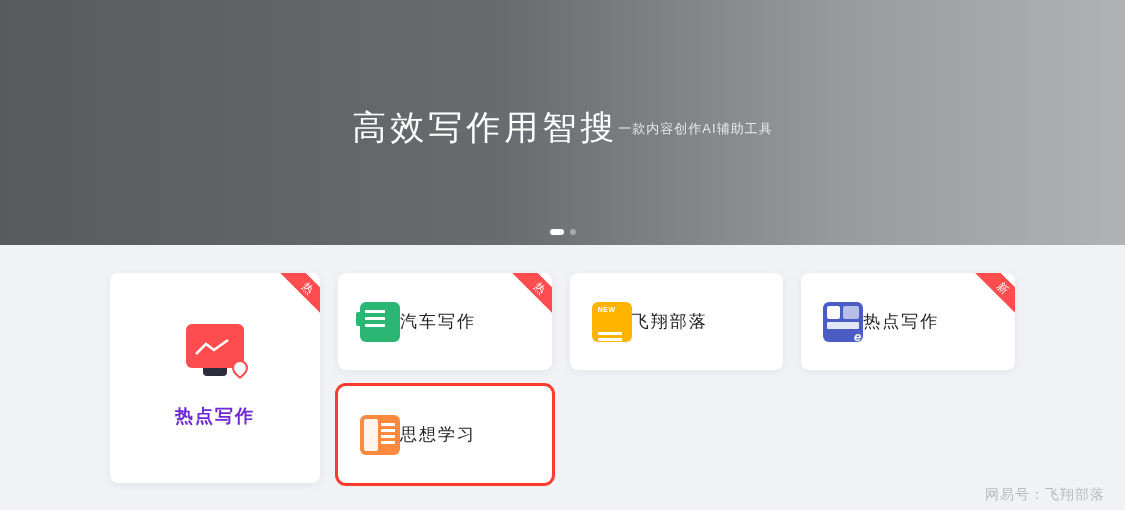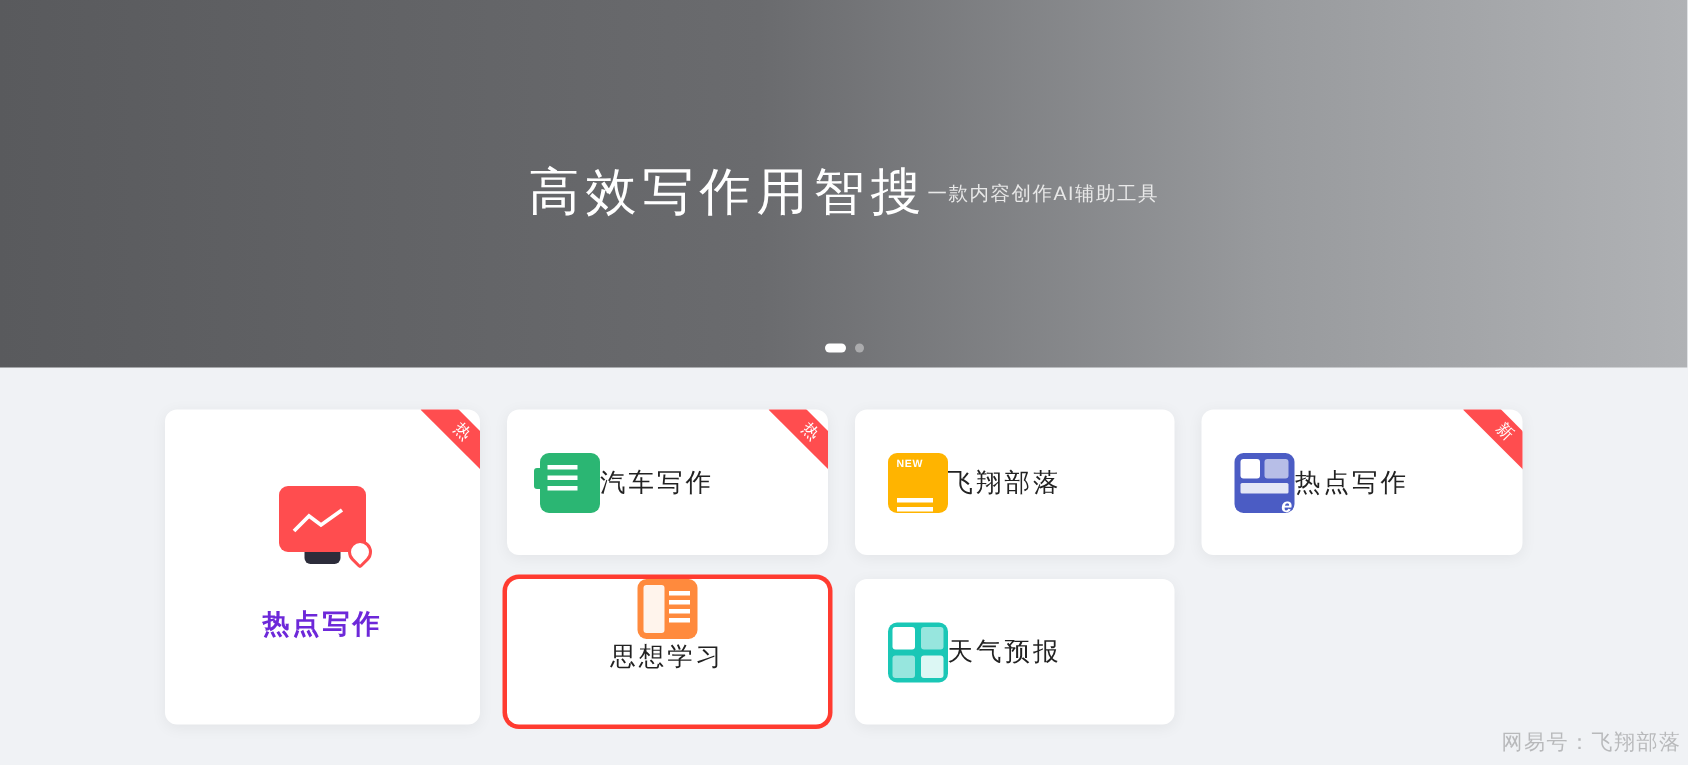--- a/index.html
+++ b/index.html
@@ -14,21 +14,21 @@
 .content { padding: 28px 110px 0; display: flex; gap: 18px; }
 .big-card { width: 210px; height: 210px; background: #fff; border-radius: 8px; box-shadow: 0 2px 10px rgba(0,0,0,.06); position: relative; display: flex; flex-direction: column; align-items: center; justify-content: center; overflow: hidden; cursor: pointer; }
 .big-card .icon-wrap { width: 70px; height: 58px; position: relative; margin-bottom: 22px; margin-top: -4px; }
 .big-card .icon-screen { width: 58px; height: 44px; background: #FF4D4F; border-radius: 6px; position: absolute; left: 6px; top: 0; }
 .big-card .icon-stand { width: 24px; height: 8px; background: #2c2c3a; position: absolute; left: 23px; top: 44px; border-radius: 0 0 4px 4px; }
 .big-card .icon-line { position: absolute; left: 14px; top: 14px; }
 .big-card .flame { width: 16px; height: 16px; background: #fff; position: absolute; right: 2px; bottom: 6px; border-radius: 50% 50% 50% 2px; transform: rotate(-45deg); border: 2px solid #FF4D4F; }
 .big-card .label { font-size: 18px; font-weight: 700; color: #6d28d9; letter-spacing: 2px; text-align: center; }
 .grid { flex: 1; display: grid; grid-template-columns: repeat(3, 1fr); gap: 16px 18px; }
 .card { height: 97px; background: #fff; border-radius: 8px; box-shadow: 0 2px 10px rgba(0,0,0,.06); display: flex; align-items: center; padding: 0 22px; position: relative; overflow: hidden; cursor: pointer; }
-.card.highlighted { box-shadow: 0 0 0 3px #FF3B30; flex-direction: column; }
+.card.highlighted { box-shadow: 0 0 0 3px #FF3B30; }
 .card .cicon { width: 40px; height: 40px; border-radius: 6px; flex-shrink: 0; position: relative; }
 .card .clabel { font-size: 17px; font-weight: 400; color: #222; letter-spacing: 2px; }
 .ribbon { position: absolute; top: 6px; right: -18px; width: 60px; height: 18px; background: #FF4D4F; transform: rotate(45deg); color: #fff; font-size: 11px; text-align: center; line-height: 18px; }
 .ic-car { background: #2BB673; }
 .ic-car::before { content: ""; position: absolute; left: 5px; top: 8px; width: 20px; height: 3px; background: #fff; box-shadow: 0 7px 0 #fff, 0 14px 0 #fff; }
 .ic-car::after { content: ""; position: absolute; left: -4px; top: 10px; width: 8px; height: 14px; background: #2BB673; border-radius: 2px 0 0 2px; }
 .ic-fin { background: #FFB400; }
 .ic-fin::before { content: "NEW"; position: absolute; left: 6px; top: 4px; font-size: 7px; color: #fff; font-weight: 700; letter-spacing: .5px; }
 .ic-fin::after { content: ""; position: absolute; left: 6px; bottom: 7px; width: 24px; height: 3px; background: #fff; box-shadow: 0 6px 0 #fff; }
 .ic-split { background: #2878FF; }
@@ -40,21 +40,21 @@
 .ic-outline .bar { position: absolute; left: 4px; top: 20px; width: 32px; height: 7px; background: #fff; opacity: .85; border-radius: 1px; }
 .ic-outline .bar2 { position: absolute; left: 20px; top: 4px; width: 16px; height: 13px; background: #fff; opacity: .6; border-radius: 2px; }
 .ic-think { background: #FF8A3D; }
 .ic-think::before { content: ""; position: absolute; left: 4px; top: 4px; width: 14px; height: 32px; background: #fff; opacity: .9; border-radius: 2px; }
 .ic-think::after { content: ""; position: absolute; right: 5px; top: 8px; width: 14px; height: 3px; background: #fff; box-shadow: 0 6px 0 #fff, 0 12px 0 #fff, 0 18px 0 #fff; }
 .ic-weather { background: #1AC7B6; }
 .ic-weather::before { content: ""; position: absolute; left: 3px; top: 3px; width: 15px; height: 15px; background: #fff; border-radius: 2px; }
 .ic-weather::after { content: ""; position: absolute; right: 3px; bottom: 3px; width: 15px; height: 15px; background: #fff; opacity: .85; border-radius: 2px; }
 .ic-weather .mid { position: absolute; left: 3px; bottom: 3px; width: 15px; height: 15px; background: #fff; opacity: .55; border-radius: 2px; }
 .ic-weather .mid2 { position: absolute; right: 3px; top: 3px; width: 15px; height: 15px; background: #fff; opacity: .55; border-radius: 2px; }
-.watermark { position: absolute; right: 4px; bottom: 6px; color: rgba(80,80,80,.35); font-size: 14px; letter-spacing: 1px; margin-left: 36px; }
+.watermark { position: absolute; right: 20px; bottom: 6px; color: rgba(80,80,80,.35); font-size: 14px; letter-spacing: 1px; margin-left: 36px; }
 </style>
 </head>
 <body>
 
 <div class="hero">
   <div class="hero-title">高效写作用智搜</div>
   <div class="hero-sub">一款内容创作AI辅助工具</div>
   <div class="dots">
     <span class="dot active"></span>
     <span class="dot"></span>
@@ -90,23 +90,16 @@
       <div class="cicon ic-outline">
           <span class="bar"></span>
           <span class="bar2"></span>
         </div>
       <div class="clabel">热点写作</div>
     </div>
     <div class="card highlighted">
       <div class="cicon ic-think"></div>
       <div class="clabel">思想学习</div>
     </div>
-    <div class="card">
-      <div class="cicon ic-weather">
-          <span class="mid"></span>
-          <span class="mid2"></span>
-        </div>
-      <div class="clabel">天气预报</div>
-    </div>
   </div>
 </div>
 
 <div class="watermark">网易号：飞翔部落</div>
 
 </body></html>

